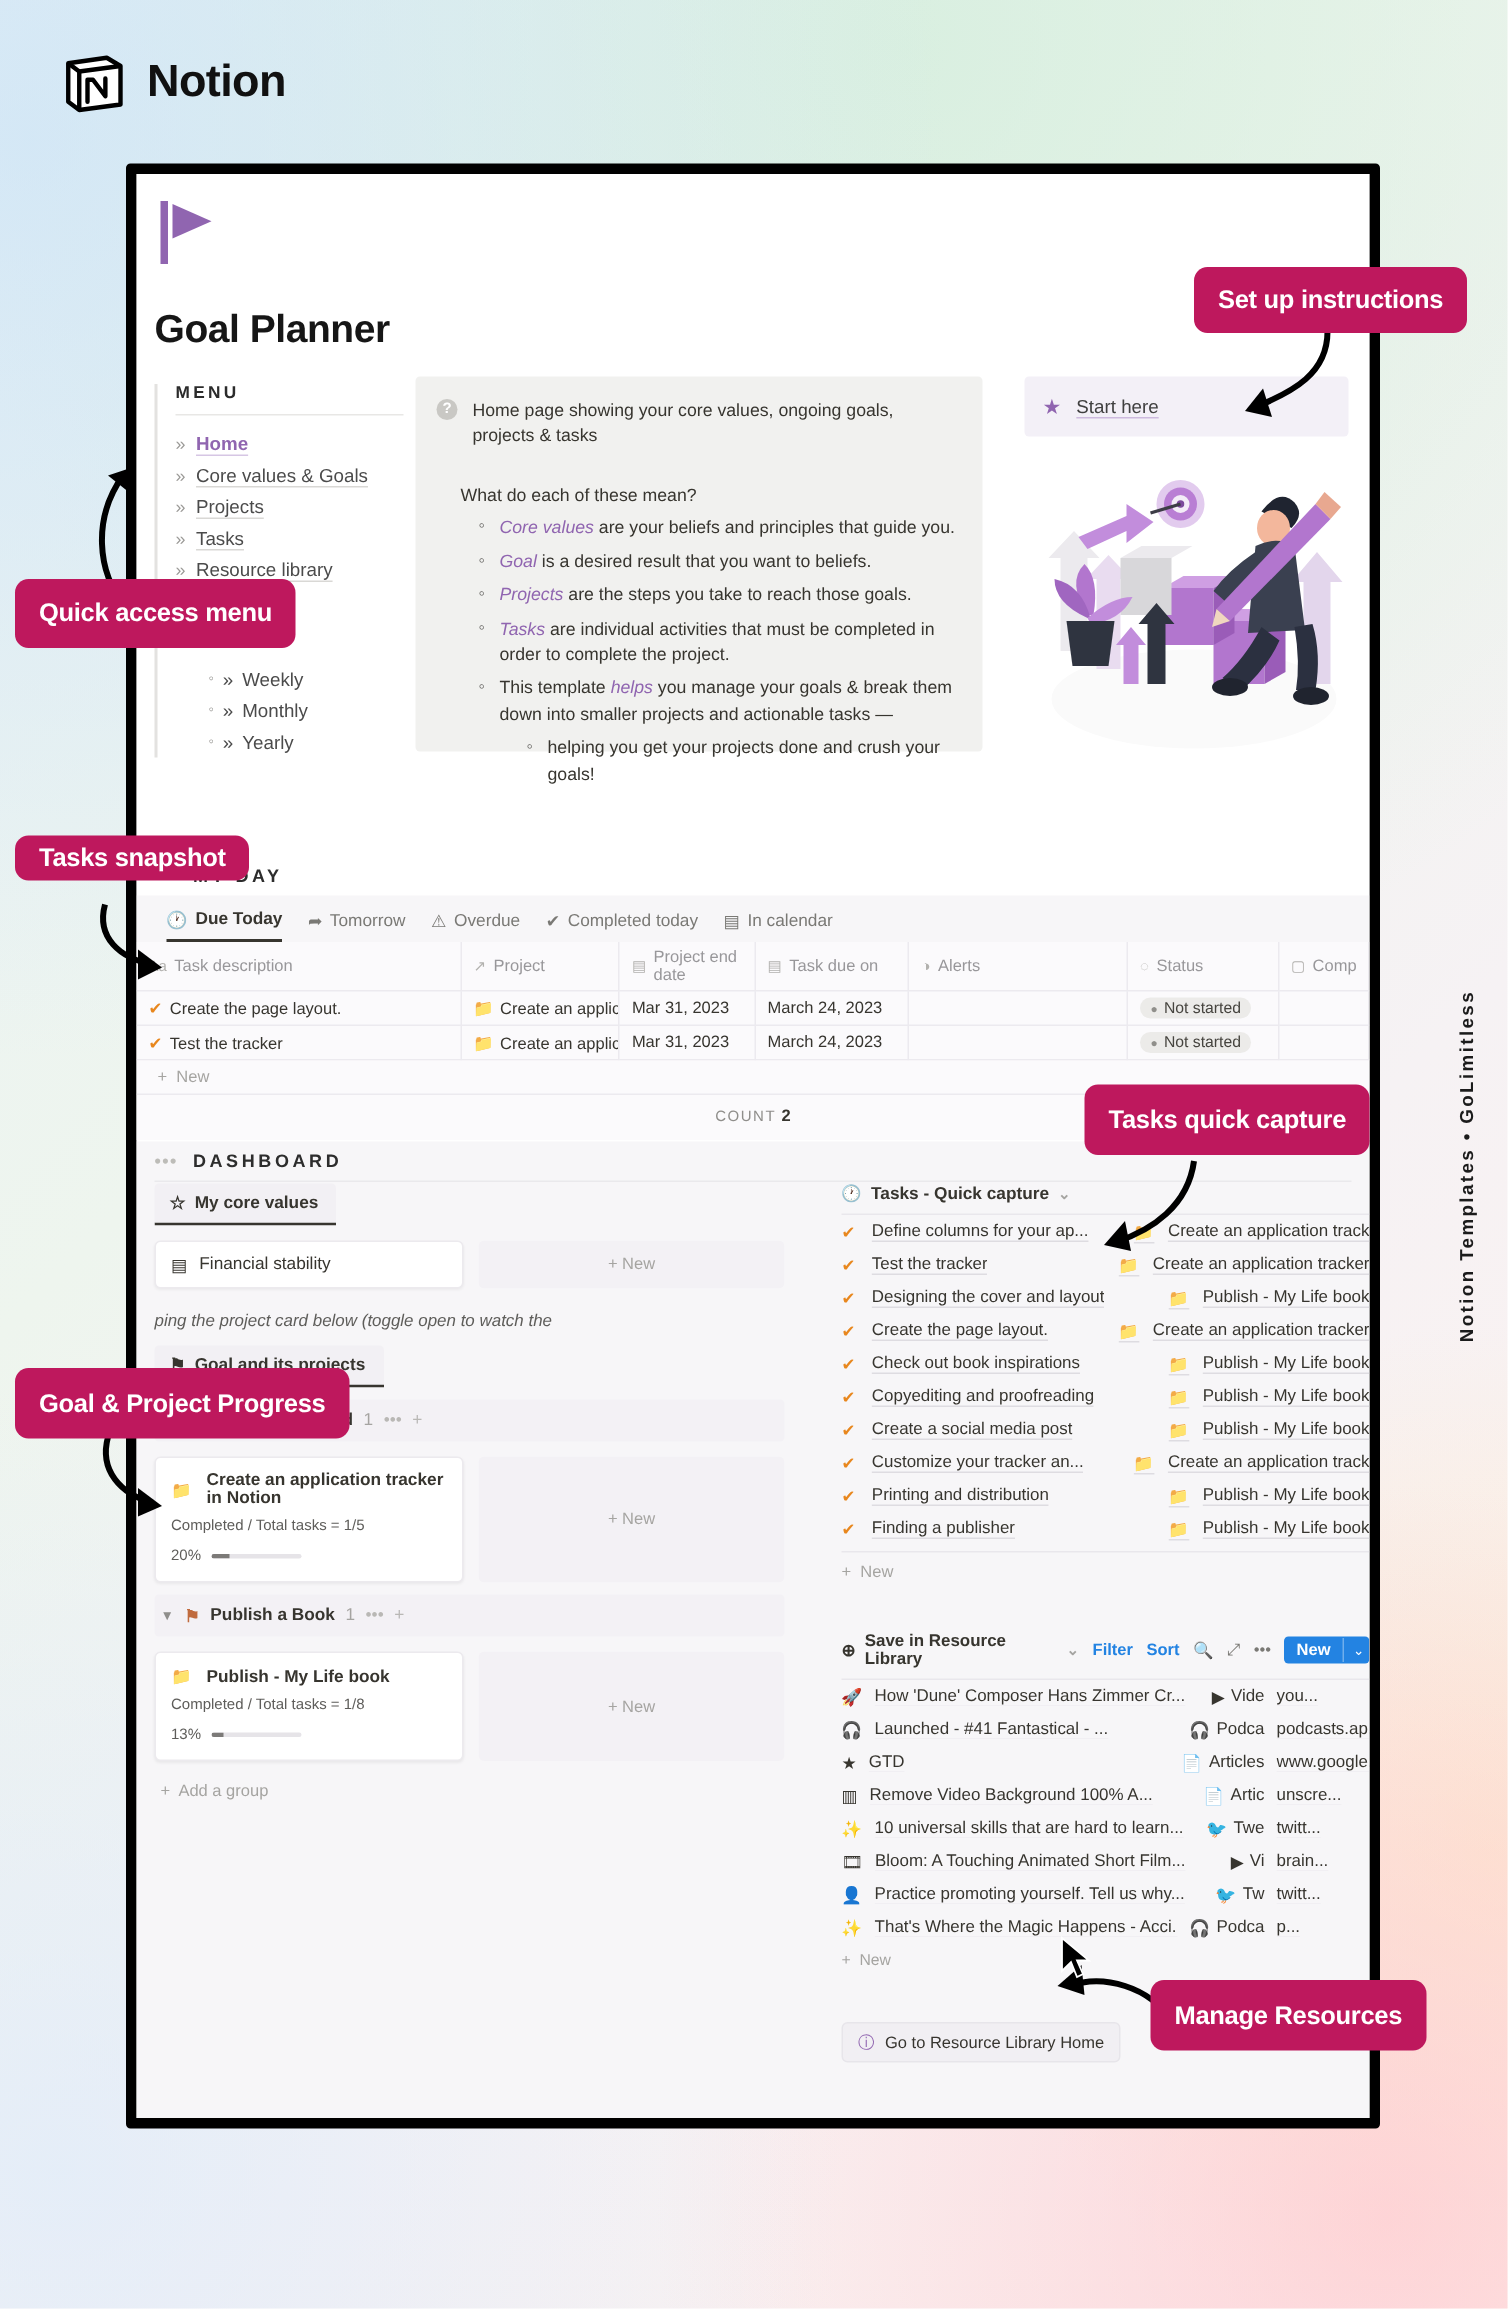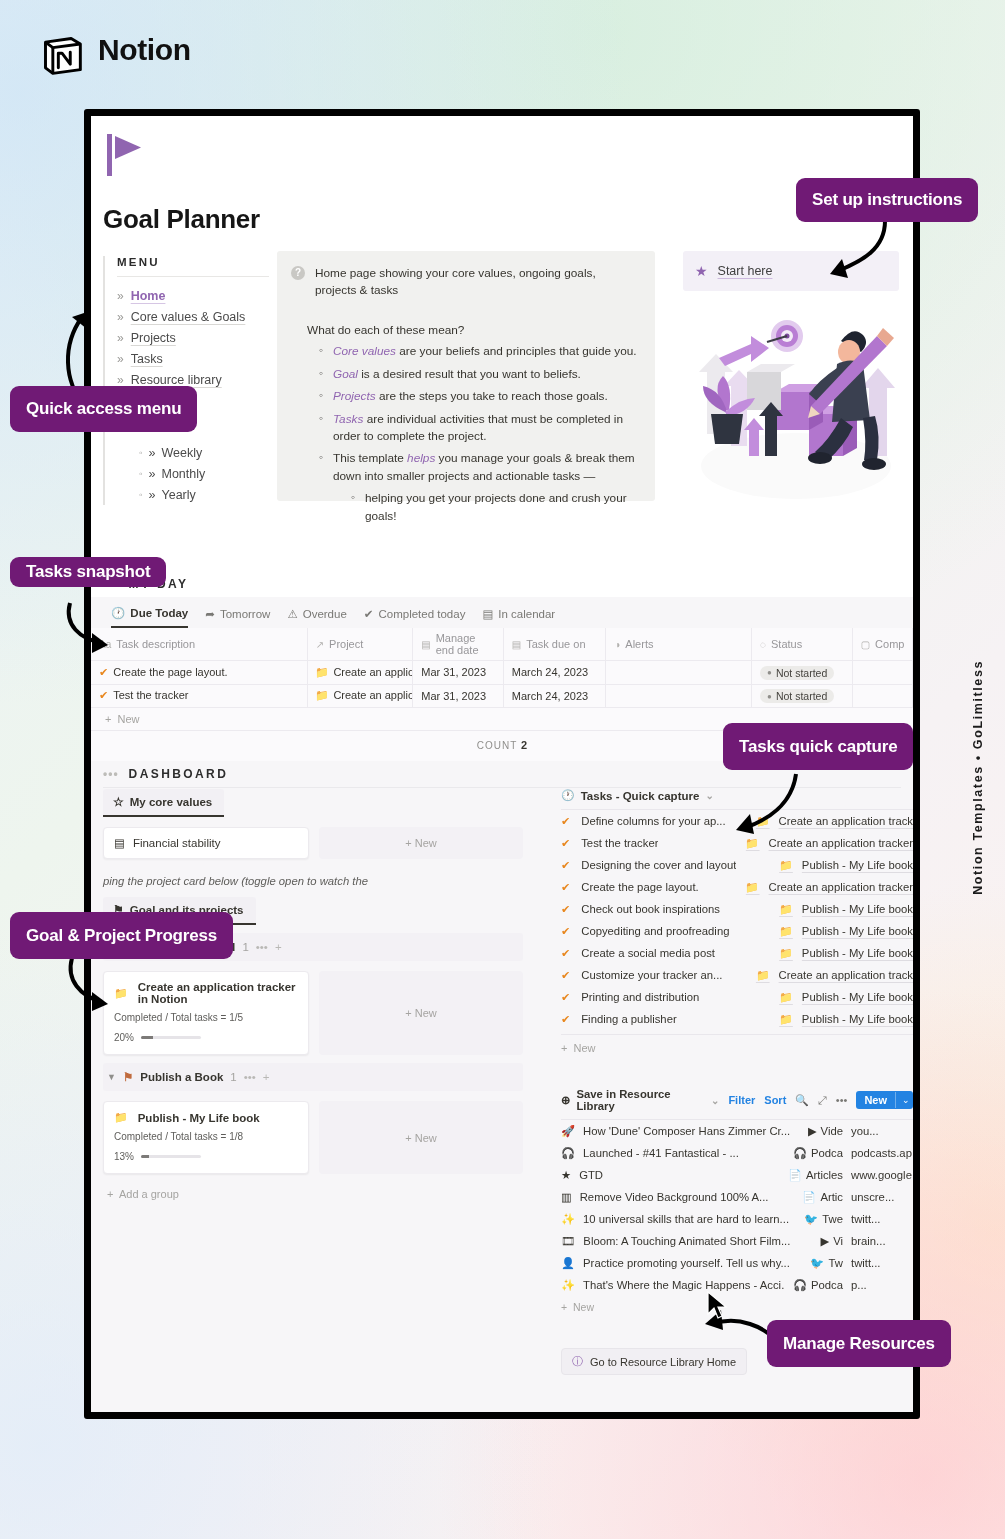--- a/index.html
+++ b/index.html
@@ -11,21 +11,21 @@
       radial-gradient(circle at 99% 80%, rgba(255,225,180,0.45) 0%, rgba(255,225,180,0) 22%),
       radial-gradient(circle at 2% 6%, rgba(205,228,246,0.75) 0%, rgba(205,228,246,0) 35%),
       radial-gradient(circle at 60% 2%, rgba(212,238,220,0.8) 0%, rgba(212,238,220,0) 40%),
       radial-gradient(circle at 4% 94%, rgba(222,235,250,0.7) 0%, rgba(222,235,250,0) 30%),
       linear-gradient(135deg,#eaf2f7 0%,#eef5ee 35%,#f6f2f4 65%,#fdf1ee 100%);
     position: relative;
     overflow: hidden;
   }
 
   
-  .brand { position:absolute; left:40px; top:33px; display:flex; align-items:flex-start; gap:14px; }
+  .brand { position:absolute; left:40px; top:33px; display:flex; align-items:center; gap:14px; }
   .brand-mark { width:44px; height:44px; }
   .brand-name { font-size:30px; font-weight:700; color:#111; letter-spacing:-0.4px; }
 
   
   .vertical-tag {
     position:absolute; right:20px; top:660px;
     writing-mode:vertical-rl; transform:rotate(180deg);
     font-size:12.5px; font-weight:700; letter-spacing:1.6px; color:#1b1b1b;
   }
 
@@ -155,21 +155,21 @@
   .res-row { display:flex; align-items:center; gap:8px; padding:4.5px 0; font-size:11.3px; color:#37352f; }
   .res-row .nm { flex:1; white-space:nowrap; overflow:hidden; text-decoration:underline; text-decoration-color:#dedce1; text-underline-offset:3px; }
   .res-row .typ { display:flex; align-items:center; gap:4px; white-space:nowrap; }
   .res-row .url { width:62px; text-align:left; white-space:nowrap; overflow:hidden; text-decoration:underline; text-decoration-color:#dedce1; text-underline-offset:3px; }
 
   .go-lib { display:inline-flex; align-items:center; gap:7px; background:#f1eff3; border:1px solid #e7e5ea; border-radius:4px; padding:5px 10px; font-size:11px; color:#37352f; }
   .go-lib .ic { color:#9065b0; font-size:11px; }
 
   
   .tag {
-    position:absolute; background:#701a75; color:#fff; border-radius:9px;
+    position:absolute; background:#be185d; color:#fff; border-radius:9px;
     font-size:17px; font-weight:700; letter-spacing:-0.2px;
     display:flex; align-items:center; justify-content:center; padding:0 16px; white-space:nowrap;
     z-index:40;
   }
   .arrow-svg { position:absolute; z-index:39; pointer-events:none; }
 </style>
 </head>
 <body>
 
 <div class="brand">
@@ -367,21 +367,21 @@
                 </th>
               <th>
                   <div class="th-inner">
                     <span class="tiny-ico">↗</span>
                     <span>Project</span>
                   </div>
                 </th>
               <th>
                   <div class="th-inner">
                     <span class="tiny-ico">▤</span>
-                    <span>Manage end date</span>
+                    <span>Project end date</span>
                   </div>
                 </th>
               <th>
                   <div class="th-inner">
                     <span class="tiny-ico">▤</span>
                     <span>Task due on</span>
                   </div>
                 </th>
               <th>
                   <div class="th-inner">

